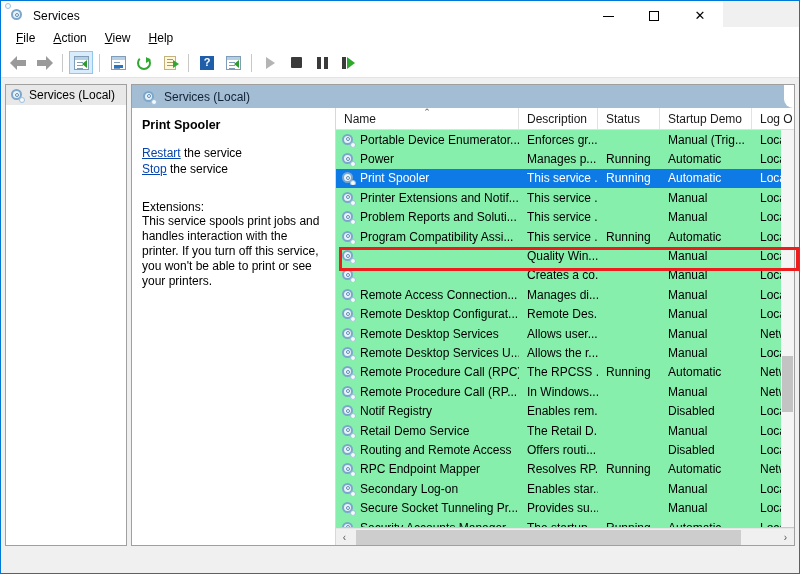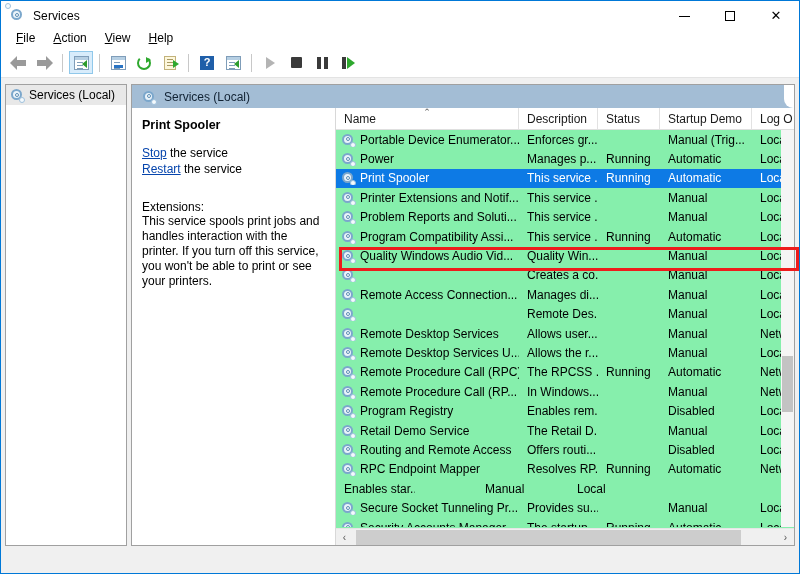--- a/index.html
+++ b/index.html
@@ -13,21 +13,21 @@
   #app {
     position: relative;
     width: 800px; height: 574px;
     background: #f0f0f0;
     border: 1px solid #0078d7;
     border-top: 1px solid #0078d7;
   }
 
   
   #titlebar {
-    position: absolute; left: 0; top: 0; width: 798px; height: 30px;
+    position: absolute; left: 0; top: 0; width: 722px; height: 30px;
     background: #ffffff;
     display: flex; align-items: center;
   }
   #titlebar .tb-icon {
     width: 16px; height: 16px; margin-left: 9px; margin-right: 7px;
     flex: 0 0 auto; position: relative;
   }
   #titlebar .tb-title {
     font-size: 12px; color: #000; letter-spacing: .1px;
   }
@@ -347,24 +347,24 @@
             <span class="g3"></span>
           </span>
         <span class="hdr-title">Services (Local)</span>
       </div>
 
       <div id="detail-body">
 
         <div id="infocol">
           <div class="svc-name">Print Spooler</div>
           <div class="action-line">
-            <a>Stop</a><span> the service</span>
+            <a>Restart</a><span> the service</span>
           </div>
           <div class="action-line">
-            <a>Restart</a><span> the service</span>
+            <a>Stop</a><span> the service</span>
           </div>
           <div class="desc-label">Extensions:</div>
           <div class="desc-text">This service spools print jobs and handles interaction with the printer. If you turn off this service, you won't be able to print or see your printers.</div>
         </div>
 
         <div id="listcol">
           <div id="listhead">
               <div class="hcell" style="width: 183px; flex: 0 0 183px;">
                 <span>Name</span>
                 <span class="sortmark">⌃</span>
@@ -467,21 +467,20 @@
                 <div class="cell" style="flex: 0 0 92px;">Automatic</div>
                 <div class="cell" style="flex: 0 0 55px;">Local</div>
               </div>
               <div class="row">
                 <div class="cell name" style="flex: 0 0 183px;">
                   <span class="gear">
                     <span class="g1"></span>
                     <span class="g2"></span>
                     <span class="g3"></span>
                   </span>
-                  <span>Quality Windows Audio Vid...</span>
                 </div>
                 <div class="cell" style="flex: 0 0 79px;">Quality Win...</div>
                 <div class="cell" style="flex: 0 0 62px;"></div>
                 <div class="cell" style="flex: 0 0 92px;">Manual</div>
                 <div class="cell" style="flex: 0 0 55px;">Local</div>
               </div>
               <div class="row">
                 <div class="cell name" style="flex: 0 0 183px;">
                   <span class="gear">
                     <span class="g1"></span>
@@ -508,20 +507,21 @@
                 <div class="cell" style="flex: 0 0 92px;">Manual</div>
                 <div class="cell" style="flex: 0 0 55px;">Local</div>
               </div>
               <div class="row">
                 <div class="cell name" style="flex: 0 0 183px;">
                   <span class="gear">
                     <span class="g1"></span>
                     <span class="g2"></span>
                     <span class="g3"></span>
                   </span>
+                  <span>Remote Desktop Configurat...</span>
                 </div>
                 <div class="cell" style="flex: 0 0 79px;">Remote Des...</div>
                 <div class="cell" style="flex: 0 0 62px;"></div>
                 <div class="cell" style="flex: 0 0 92px;">Manual</div>
                 <div class="cell" style="flex: 0 0 55px;">Local</div>
               </div>
               <div class="row">
                 <div class="cell name" style="flex: 0 0 183px;">
                   <span class="gear">
                     <span class="g1"></span>
@@ -577,21 +577,21 @@
                 <div class="cell" style="flex: 0 0 92px;">Manual</div>
                 <div class="cell" style="flex: 0 0 55px;">Netw</div>
               </div>
               <div class="row">
                 <div class="cell name" style="flex: 0 0 183px;">
                   <span class="gear">
                     <span class="g1"></span>
                     <span class="g2"></span>
                     <span class="g3"></span>
                   </span>
-                  <span>Program Registry</span>
+                  <span>Notif Registry</span>
                 </div>
                 <div class="cell" style="flex: 0 0 79px;">Enables rem...</div>
                 <div class="cell" style="flex: 0 0 62px;"></div>
                 <div class="cell" style="flex: 0 0 92px;">Disabled</div>
                 <div class="cell" style="flex: 0 0 55px;">Local</div>
               </div>
               <div class="row">
                 <div class="cell name" style="flex: 0 0 183px;">
                   <span class="gear">
                     <span class="g1"></span>
@@ -627,20 +627,28 @@
                     <span class="g3"></span>
                   </span>
                   <span>RPC Endpoint Mapper</span>
                 </div>
                 <div class="cell" style="flex: 0 0 79px;">Resolves RP...</div>
                 <div class="cell" style="flex: 0 0 62px;">Running</div>
                 <div class="cell" style="flex: 0 0 92px;">Automatic</div>
                 <div class="cell" style="flex: 0 0 55px;">Netw</div>
               </div>
               <div class="row">
+                <div class="cell name" style="flex: 0 0 183px;">
+                  <span class="gear">
+                    <span class="g1"></span>
+                    <span class="g2"></span>
+                    <span class="g3"></span>
+                  </span>
+                  <span>Secondary Log-on</span>
+                </div>
                 <div class="cell" style="flex: 0 0 79px;">Enables star...</div>
                 <div class="cell" style="flex: 0 0 62px;"></div>
                 <div class="cell" style="flex: 0 0 92px;">Manual</div>
                 <div class="cell" style="flex: 0 0 55px;">Local</div>
               </div>
               <div class="row">
                 <div class="cell name" style="flex: 0 0 183px;">
                   <span class="gear">
                     <span class="g1"></span>
                     <span class="g2"></span>

